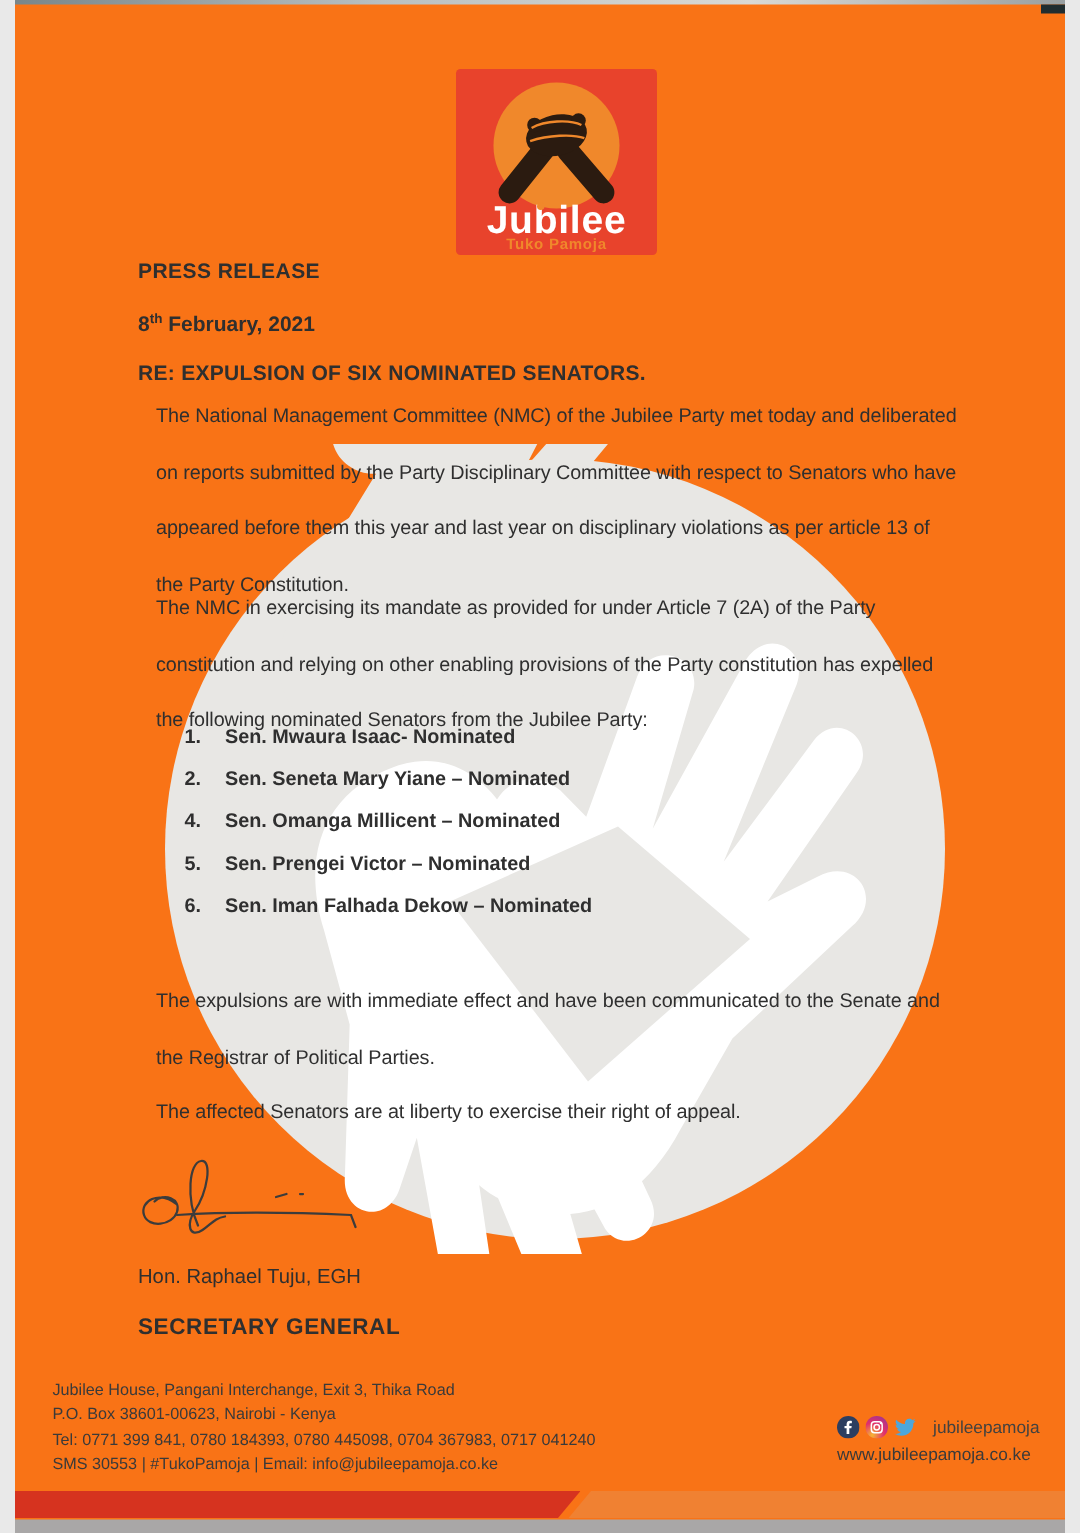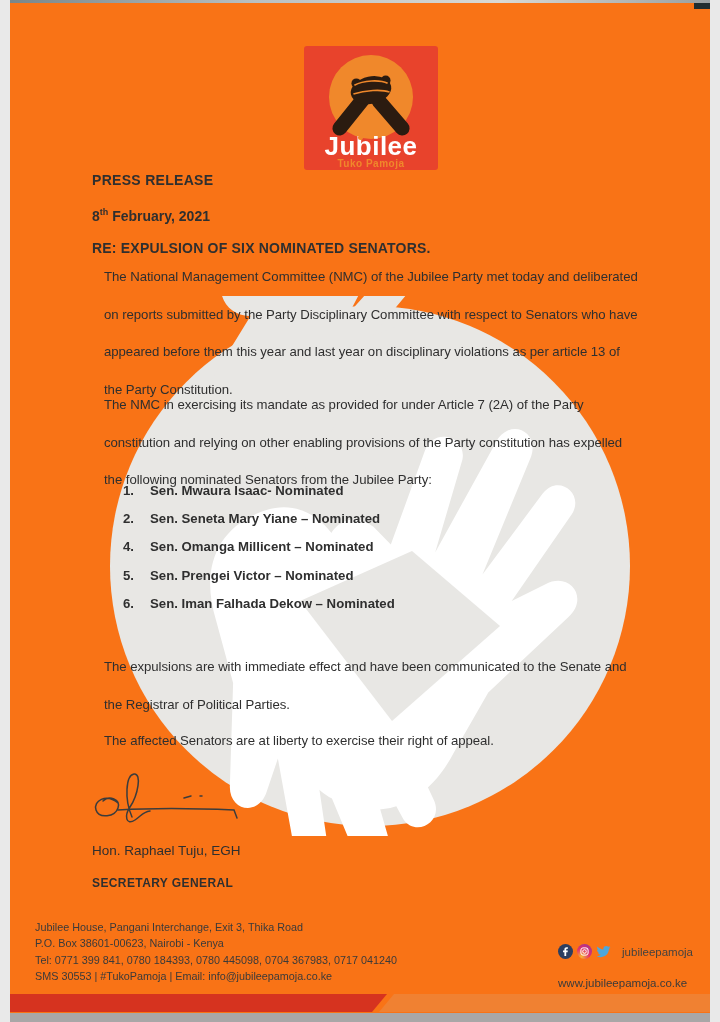--- a/index.html
+++ b/index.html
@@ -40,30 +40,30 @@
   .p2 { top:386px; }
   .p3 { top:648px; }
   .p4 { top:722px; }
 
   .senlist { top:477px; font-size:13.2px; font-weight:bold; }
   .srow { height:28.2px; line-height:28.2px; white-space:nowrap; }
   .snum { display:inline-block; width:27px; margin-left:31px; }
 
   .sig-block { position:absolute; left:78px; top:765px; width:200px; height:68px; z-index:2; }
   .sig-name  { top:843px; font-size:13.5px; }
-  .sig-title { top:876px; font-size:12px; font-weight:bold; letter-spacing:0.4px; }
+  .sig-title { top:876px; font-size:15px; font-weight:bold; letter-spacing:0.4px; }
 
   
   .addr { position:absolute; left:25px; top:919px; font-size:10.8px; line-height:16.3px;
     color:#3a3a3a; z-index:2; }
   .social { position:absolute; right:17px; top:944px; text-align:left; z-index:2; }
   .social-row { display:flex; align-items:center; justify-content:flex-end; gap:4px; }
   .social-row .handle { font-size:11.5px; color:#44423f; margin-left:7px; }
   .social-icon { width:15px; height:15px; display:inline-block; }
-  .website { font-size:11.5px; color:#3a3a3a; margin-top:18px; }
+  .website { font-size:11.5px; color:#3a3a3a; margin-top:5px; }
 
   .bar { position:absolute; left:0; top:994px; width:706px; height:18px; z-index:3; }
   .bar-red { position:absolute; left:0; top:0; width:377px; height:18px; background:#d6331f;
     clip-path:polygon(0 0,100% 0,calc(100% - 15px) 100%,0 100%); }
   .bar-orange { position:absolute; left:369px; top:0; width:337px; height:18px; background:#f08132;
     clip-path:polygon(15px 0,100% 0,100% 100%,0 100%); }
   .scan-bottom { position:absolute; left:0; top:1013px; width:720px; height:9px; background:#a9a7a7; z-index:3; }
 </style>
 </head>
 <body>

